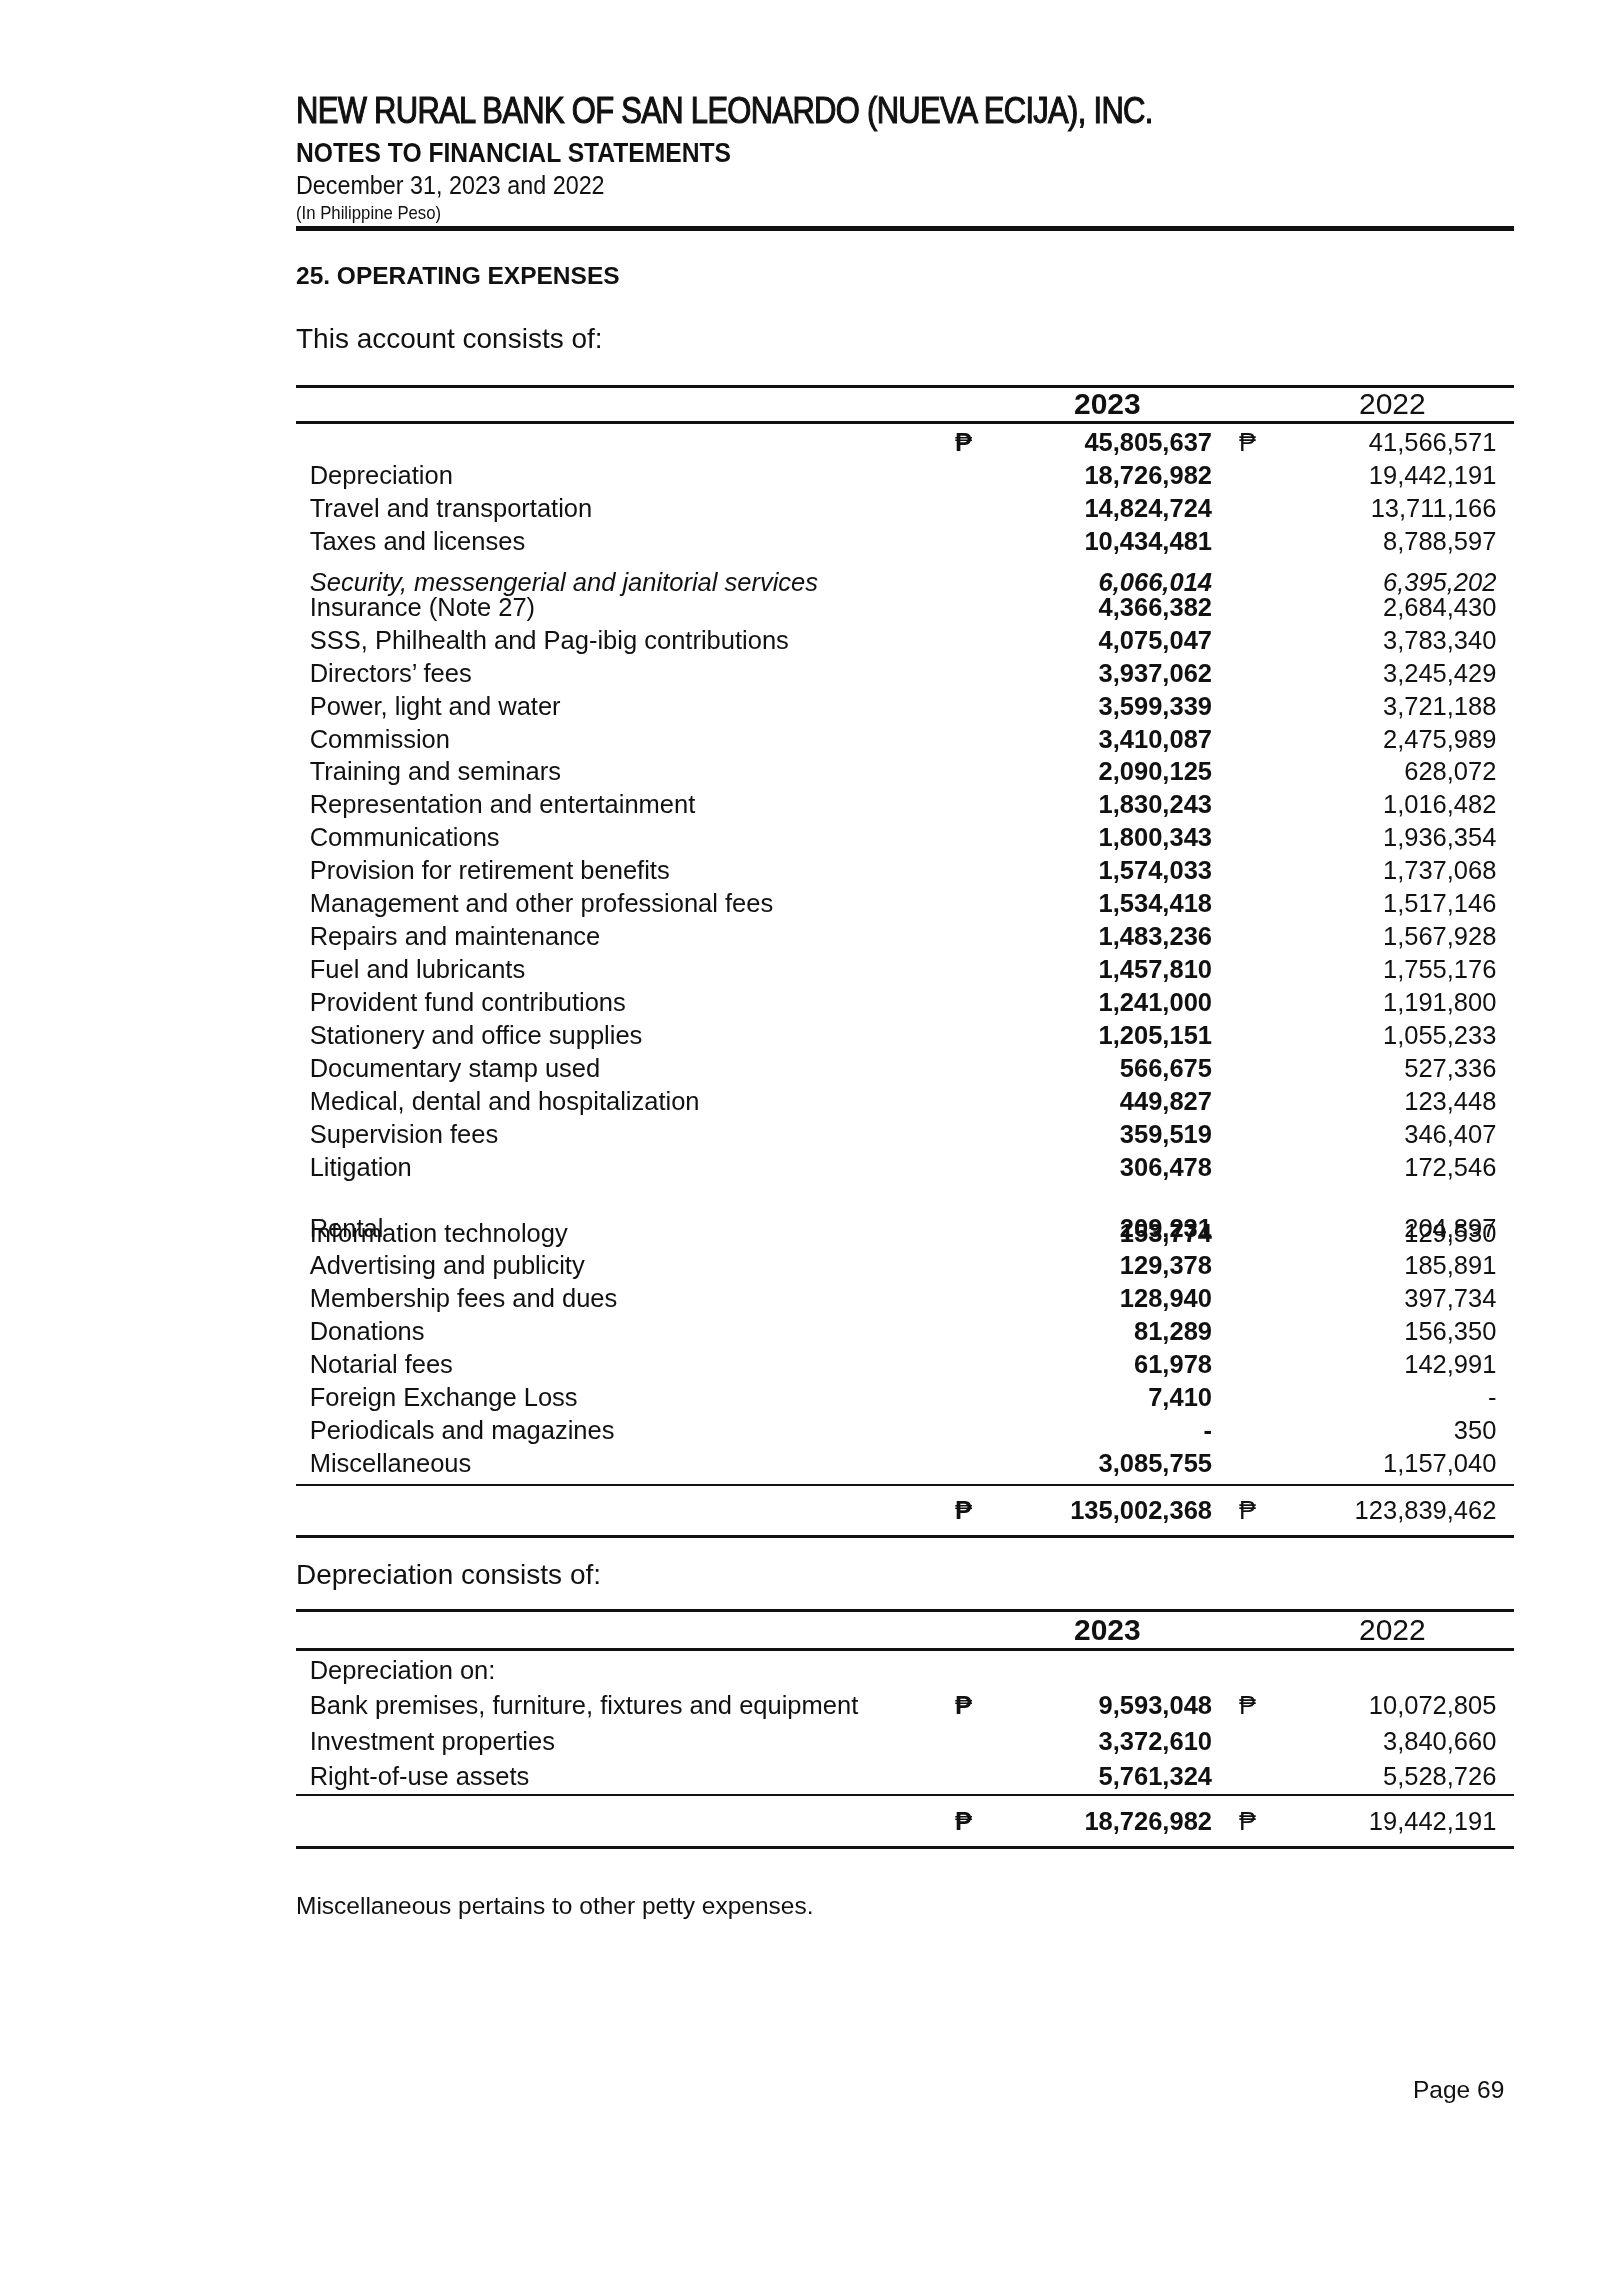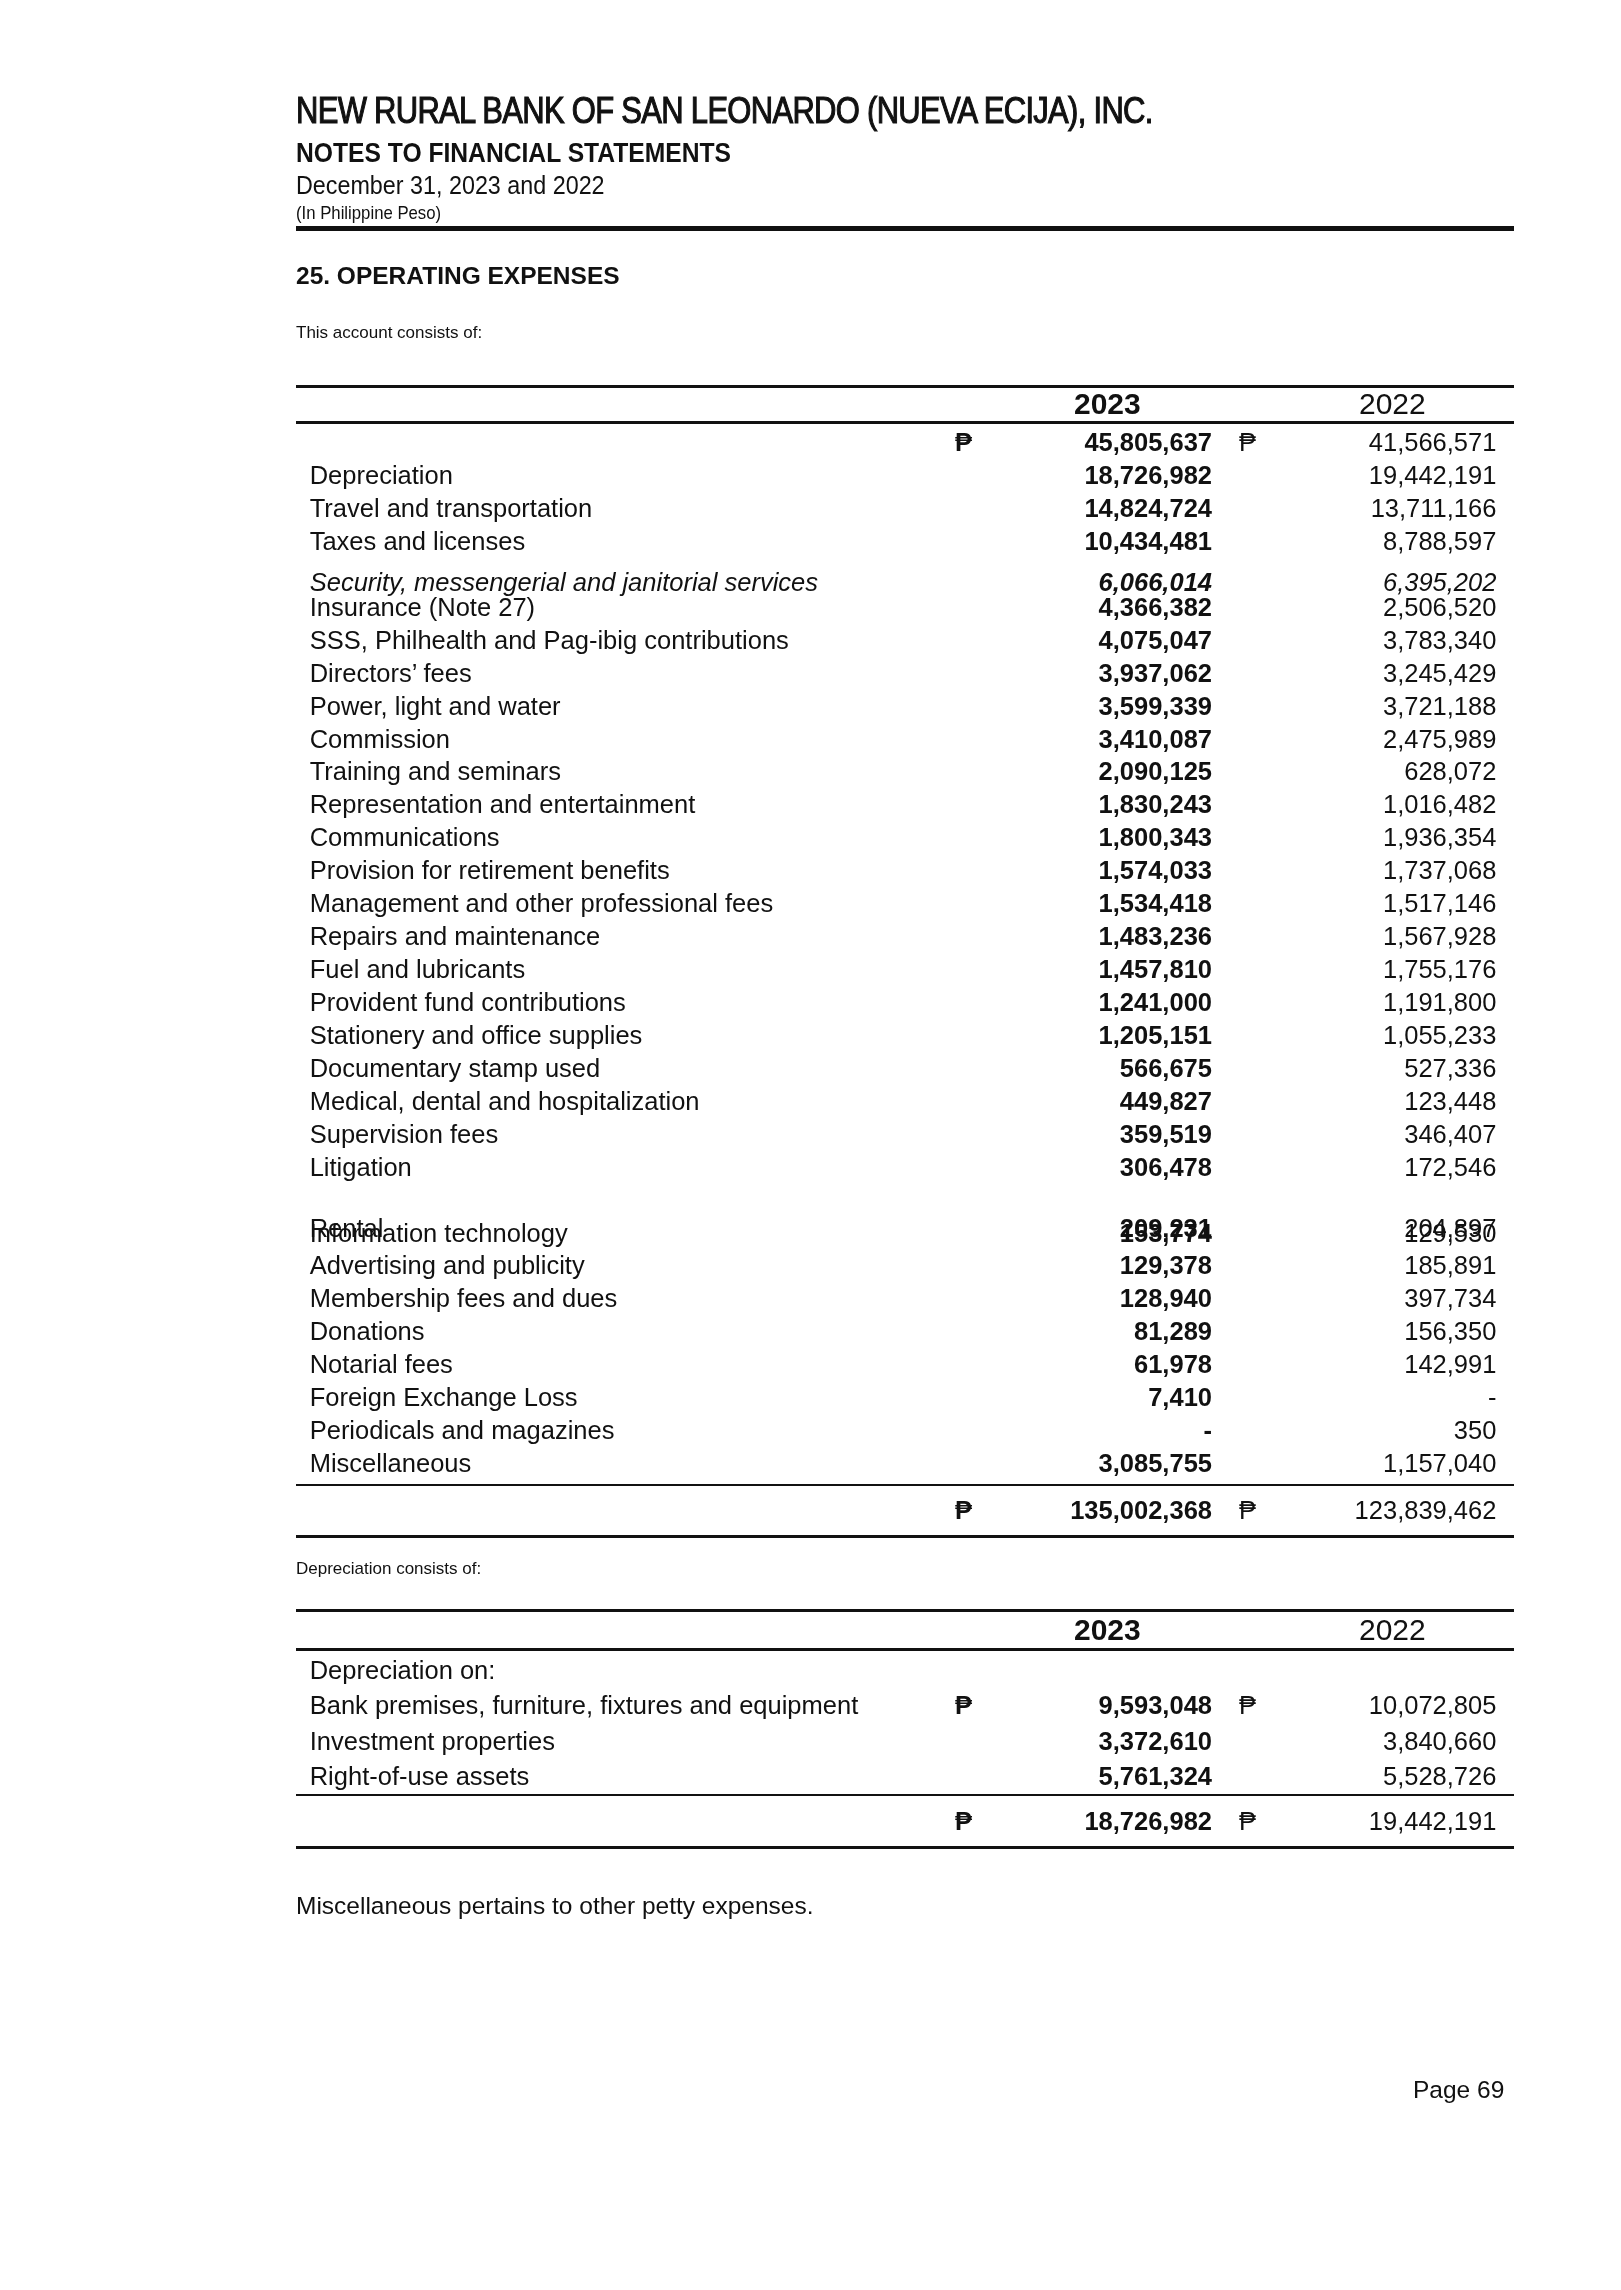--- a/index.html
+++ b/index.html
@@ -5,21 +5,21 @@
   html, body { margin:0; padding:0; background:#ffffff; }
   body { width:1621px; height:2291px; position:relative; font-family:"Liberation Sans", sans-serif; color:#111; }
   .page { position:absolute; left:0; top:0; width:1621px; height:2291px;padding-left:21px; }
   .abs { position:absolute; }
   .company { left:296px; top:90px; font-size:36px; font-weight:bold; letter-spacing:-0.8px; white-space:nowrap; transform:scaleX(0.86); transform-origin:left; font-weight:normal; -webkit-text-stroke:1.1px #111; }
   .notes { left:296px; top:137px; font-size:27.4px; font-weight:bold; white-space:nowrap; transform:scaleX(0.9); transform-origin:left; }
   .period { left:296px; top:170px; font-size:26.5px; white-space:nowrap; transform:scaleX(0.88); transform-origin:left; }
   .unit { left:296px; top:202px; font-size:18.6px; white-space:nowrap; transform:scaleX(0.9); transform-origin:left; }
   .header-rule { left:296px; top:226px; width:1218px; height:4.9px; background:#111; }
   .section { left:296px; top:262px; font-size:24.5px; font-weight:bold; white-space:nowrap; }
-  .intro { left:296px; top:323px; font-size:17px; white-space:nowrap; }
+  .intro { left:296px; top:323px; font-size:28px; white-space:nowrap; }
 
   .tbl { position:absolute; left:296px; width:1218px; }
   .rule-thick { position:absolute; left:0; width:1218px; height:2.9px; background:#111; }
   .rule-thin { position:absolute; left:0; width:1218px; height:2px; background:#111; }
   .row { position:absolute; left:0; width:1218px; height:33px; font-size:25.5px; line-height:33px; }
   .row .lbl { position:absolute; left:13.7px; white-space:nowrap; }
   .row .cur1 { position:absolute; left:659px; font-weight:bold; }
   .row .v23 { position:absolute; right:302px; font-weight:bold; text-align:right; }
   .row .cur2 { position:absolute; left:943px; }
   .row .v22 { position:absolute; right:17.6px; text-align:right; }
@@ -73,21 +73,21 @@
           <span class="v22">8,788,597</span>
         </div>
         <div class="row" style="top: 181px; font-style: italic;">
           <span class="lbl">Security, messengerial and janitorial services</span>
           <span class="v23">6,066,014</span>
           <span class="v22">6,395,202</span>
         </div>
         <div class="row" style="top: 206px;">
           <span class="lbl">Insurance (Note 27)</span>
           <span class="v23">4,366,382</span>
-          <span class="v22">2,506,520</span>
+          <span class="v22">2,684,430</span>
         </div>
         <div class="row" style="top: 239px;">
           <span class="lbl">SSS, Philhealth and Pag-ibig contributions</span>
           <span class="v23">4,075,047</span>
           <span class="v22">3,783,340</span>
         </div>
         <div class="row" style="top: 272px;">
           <span class="lbl">Directors’ fees</span>
           <span class="v23">3,937,062</span>
           <span class="v22">3,245,429</span>

